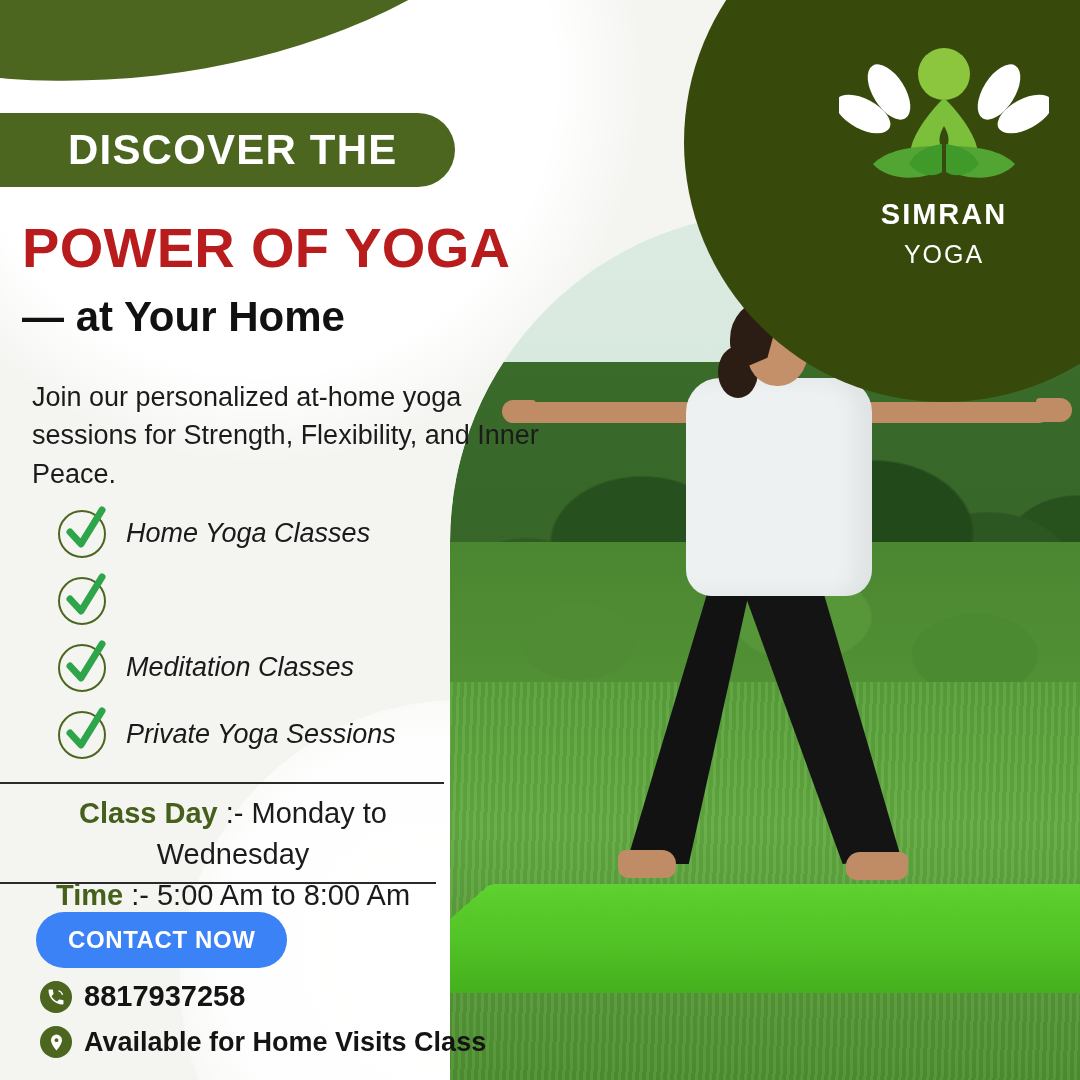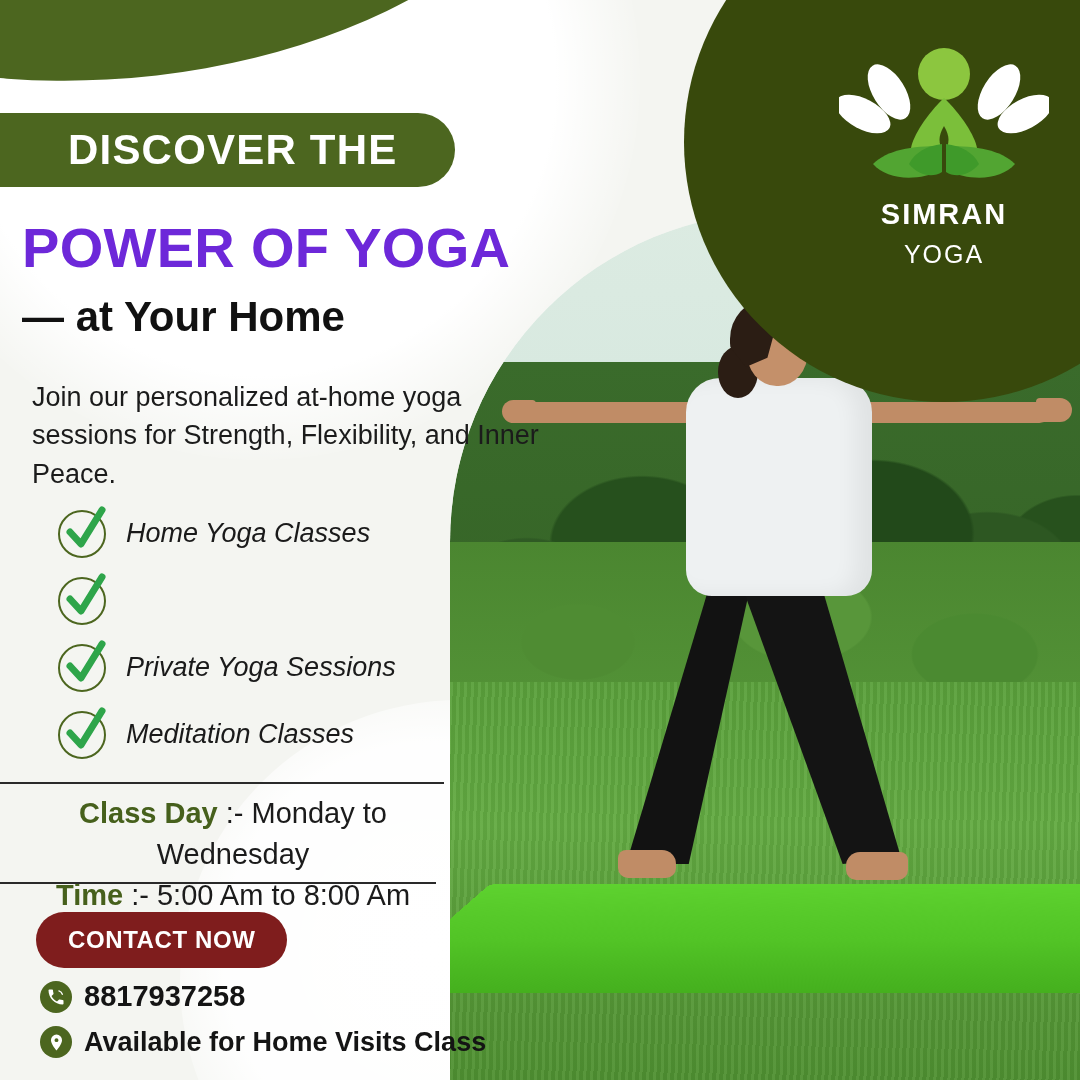--- a/index.html
+++ b/index.html
@@ -147,21 +147,21 @@
     background:#4c661f;
     border-radius:0 42px 42px 0;
     display:flex; align-items:center;
   }
   .kicker-bar span {
     color:#ffffff; font-size:42px; font-weight:700; letter-spacing:1.2px;
   }
 
   .title-main {
     position:absolute; left:22px; top:215px;
-    font-size:56px; font-weight:700; color:#6d28d9; letter-spacing:0.3px;
+    font-size:56px; font-weight:700; color:#b91c1c; letter-spacing:0.3px;
     white-space:nowrap;
   }
   .title-sub {
     position:absolute; left:22px; top:293px;
     font-size:42px; font-weight:700; color:#111111;
     white-space:nowrap;
   }
 
   .lede {
     position:absolute; left:32px; top:372px; width:510px;
@@ -183,21 +183,21 @@
   .rule-top { top:782px; width:444px; }
   .rule-bottom { top:882px; width:436px; }
 
   .schedule { position:absolute; left:18px; top:793px; width:430px; }
   .sched-line { font-size:29px; color:#1b1b1b; line-height:1.42; text-align:center; }
   .sched-line b { color:#46601c; font-weight:700; }
 
   .cta {
     position:absolute; left:36px; top:912px;
     height:56px; padding:16px 32px;
-    background:#7f1d1d; border-radius:28px;
+    background:#3b82f6; border-radius:28px;
     display:flex; align-items:center; justify-content:center;
     border:none; cursor:pointer;
   }
   .cta span { color:#ffffff; font-size:24px; font-weight:700; letter-spacing:0.6px; }
 
   .contact-row { position:absolute; display:flex; align-items:center; }
   .row-phone { left:40px; top:980px; }
   .row-place { left:40px; top:1026px; }
   .ci {
     width:32px; height:32px; flex:0 0 32px; border-radius:50%;
@@ -286,30 +286,30 @@
             </svg>
         </span>
       </div>
       <div class="feature">
         <span class="check-ring">
           <span class="ring"></span>
           <svg width="46" height="52" viewBox="0 0 46 52">
               <path d="M8 28 L19 40 L40 6" stroke="#2ea54a" stroke-width="7" fill="none" stroke-linecap="round" stroke-linejoin="round"></path>
             </svg>
         </span>
-        <span class="feature-label">Private Yoga Sessions</span>
+        <span class="feature-label">Meditation Classes</span>
       </div>
       <div class="feature">
         <span class="check-ring">
           <span class="ring"></span>
           <svg width="46" height="52" viewBox="0 0 46 52">
               <path d="M8 28 L19 40 L40 6" stroke="#2ea54a" stroke-width="7" fill="none" stroke-linecap="round" stroke-linejoin="round"></path>
             </svg>
         </span>
-        <span class="feature-label">Meditation Classes</span>
+        <span class="feature-label">Private Yoga Sessions</span>
       </div>
     </div>
 
     <div class="rule rule-top"></div>
     <div class="schedule">
       <div class="sched-line">
         <b>Class Day</b>
         <span>:- Monday to Wednesday</span>
       </div>
       <div class="sched-line">

